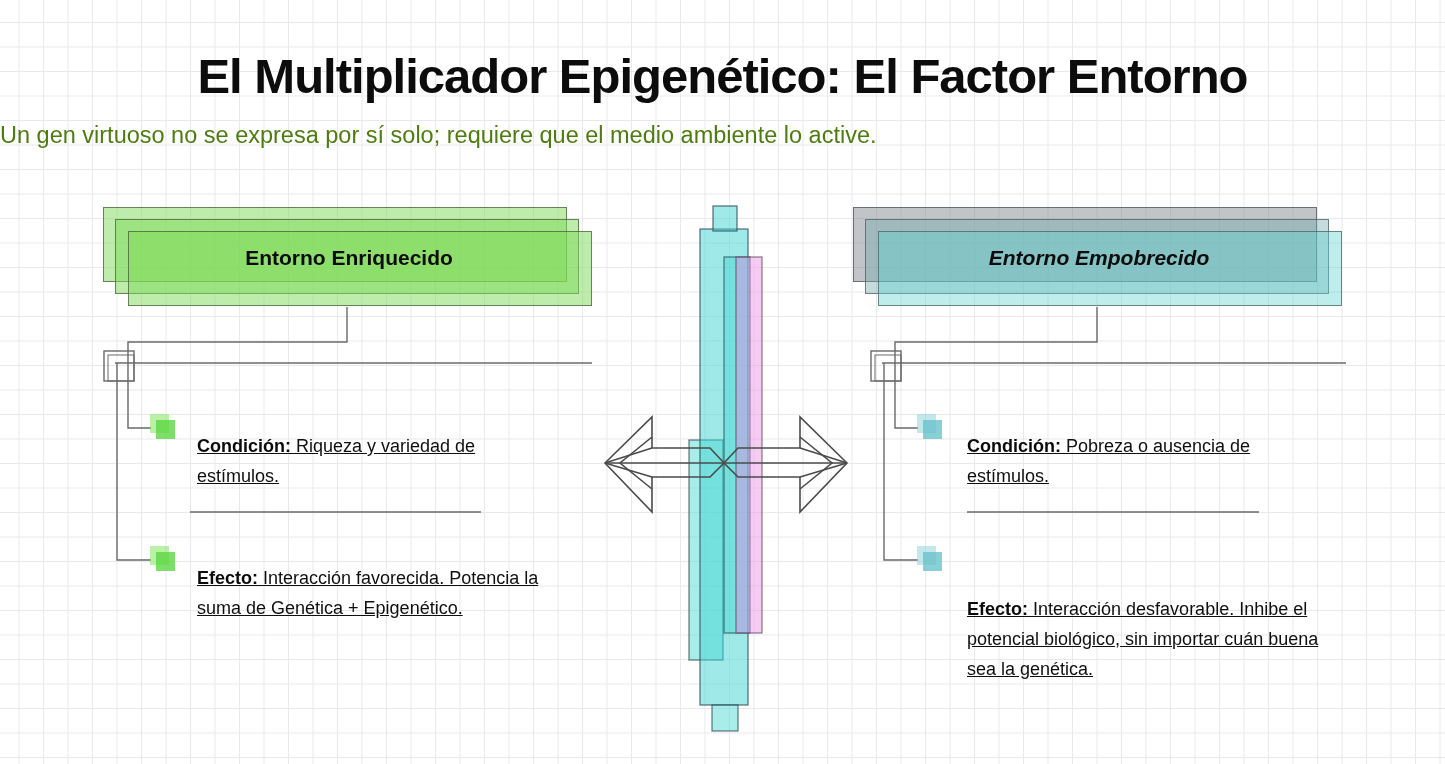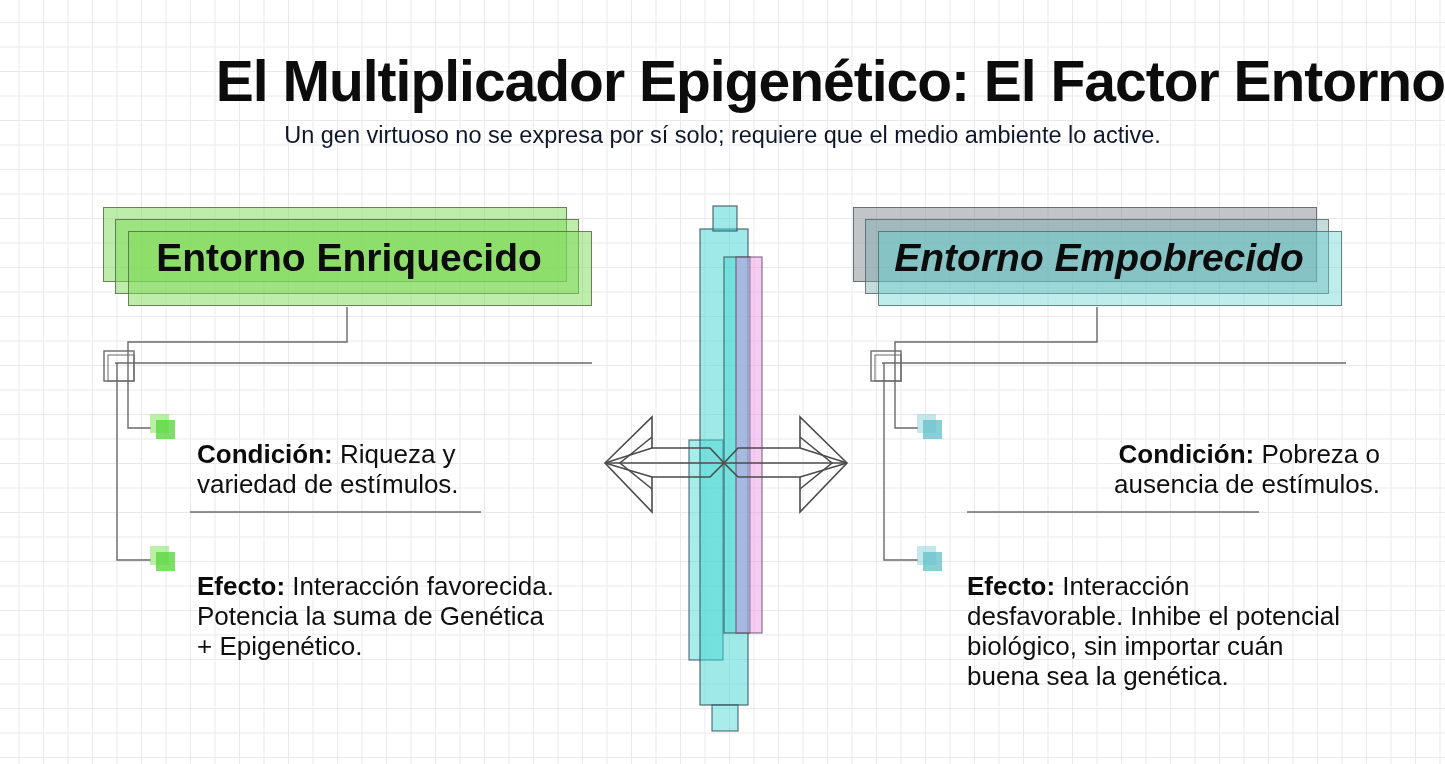--- a/index.html
+++ b/index.html
@@ -7,58 +7,58 @@
     width:1445px;height:764px;position:relative;overflow:hidden;
     font-family:"Liberation Sans",sans-serif;color:#111;
     background-color:#ffffff;
     background-image:
       linear-gradient(to right,#e9e9ec 1px,transparent 1px),
       linear-gradient(to bottom,#e9e9ec 1px,transparent 1px);
     background-size:24.5px 24.5px;
     background-position:18.5px 22px;
   }
   .title{
-    position:absolute;top:48px;left:0;width:100%;text-align:right;
-    font-size:57px;font-weight:700;letter-spacing:-1px;color:#0c0c0c;
+    position:absolute;top:48px;left:0;width:100%;text-align:center;
+    font-size:49px;font-weight:700;letter-spacing:-1px;color:#0c0c0c;
   }
   .subtitle{
-    position:absolute;top:122px;left:0;width:100%;text-align:center;
-    font-size:23.5px;color:#0f172a;
+    position:absolute;top:122px;left:0;width:100%;text-align:left;
+    font-size:23.5px;color:#4d7c0f;
   }
   .header-box{position:absolute;top:207px;width:492px;height:102px;}
   .header-box .layer{position:absolute;width:464px;height:75px;box-sizing:border-box;}
   .layer.l1{left:0;top:0;}
   .layer.l2{left:12px;top:12px;}
   .layer.l3{left:25px;top:24px;}
   .green .layer{background:rgba(126,217,87,0.5);border:1.5px solid rgba(75,95,60,0.75);}
   .poor  .l1{background:rgba(125,134,139,0.48);border:1.5px solid rgba(80,90,95,0.8);}
   .poor  .l2{background:rgba(116,170,172,0.42);border:1.5px solid rgba(80,95,98,0.75);}
   .poor  .l3{background:rgba(95,211,207,0.40);border:1.5px solid rgba(70,100,100,0.75);}
   .header-label{
     position:absolute;left:12px;top:12px;width:468px;height:78px;
     display:flex;align-items:center;justify-content:center;
-    font-size:39px;font-weight:700;color:#0c0c0c;
+    font-size:21px;font-weight:700;color:#0c0c0c;
   }
   .overlay-svg{position:absolute;left:0;top:0;}
   .bullet{position:absolute;width:26px;height:26px;}
   .bullet .back,.bullet .front{position:absolute;width:19px;height:19px;}
   .bullet .back{left:0;top:0;}
   .bullet .front{left:6px;top:6px;}
   .bullet.green-b .back{background:rgba(130,230,95,0.55);}
   .bullet.green-b .front{background:rgba(88,214,60,0.78);}
   .bullet.teal-b .back{background:rgba(135,210,216,0.5);}
   .bullet.teal-b .front{background:rgba(103,193,203,0.78);}
   .item-text{
-    position:absolute;font-size:26px;line-height:30px;color:#0f0f0f;
+    position:absolute;font-size:18px;line-height:30px;color:#0f0f0f;text-decoration:underline;
   }
   .item-text b{font-weight:700;color:#0b0b0b;}
   .t-l1{left:197px;top:413px;width:360px;}
   .t-l2{left:197px;top:545px;width:368px;}
-  .t-r1{left:1018px;top:413px;width:362px;text-align:right;}
-  .t-r2{left:967px;top:545px;width:380px;}
+  .t-r1{left:967px;top:413px;width:362px;}
+  .t-r2{left:967px;top:576px;width:380px;}
 </style>
 </head>
 <body>
 
 <div class="title">El Multiplicador Epigenético: El Factor Entorno</div>
 <div class="subtitle">Un gen virtuoso no se expresa por sí solo; requiere que el medio ambiente lo active.</div>
 
 <div class="header-box green" style="left:103px;">
   <div class="layer l1"></div>
   <div class="layer l2"></div>

